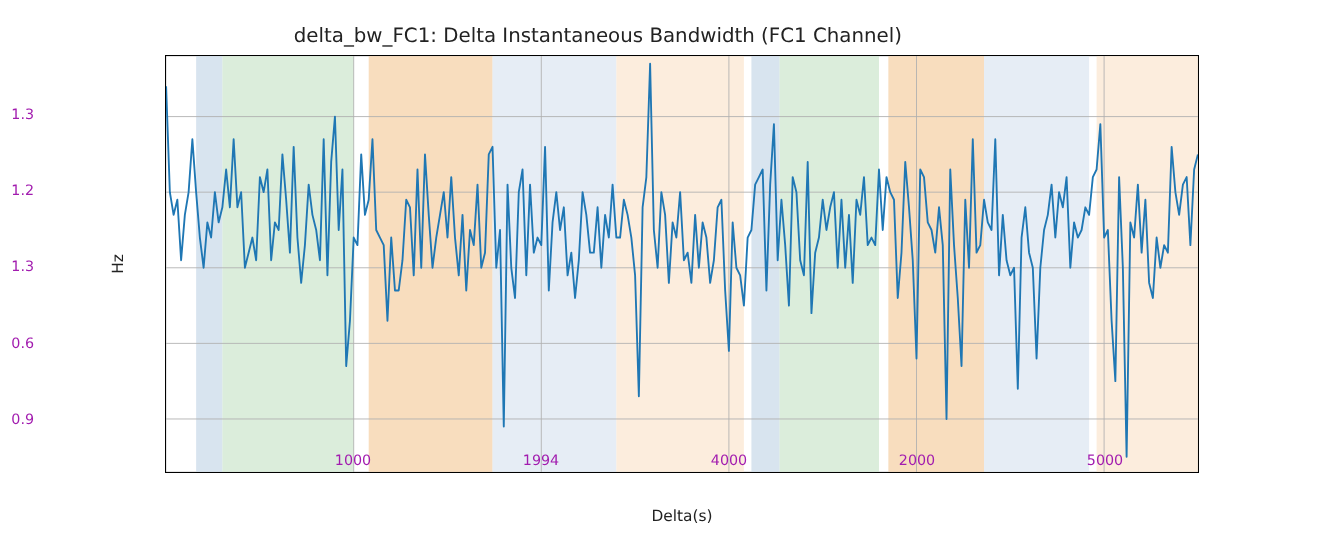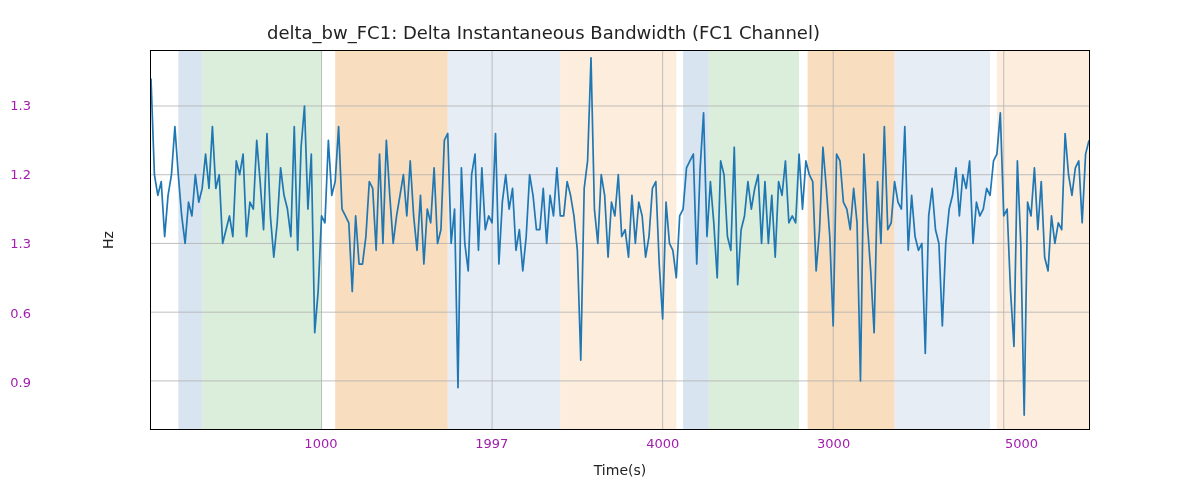--- a/index.html
+++ b/index.html
@@ -66,21 +66,21 @@
     transform-origin: center;
     font-size: 14px;
     color: #222;
     white-space: nowrap;
   }
   .xtick, .ytick {
     position: absolute;
     font-size: 13px;
     color: #a21caf;
   }
-  .xtick { top: 436px; transform: translateX(-50%); }
+  .xtick { top: 412px; transform: translateX(-50%); }
   .ytick { right: 1056px; transform: translateY(-50%); text-align: right; width: 40px;}
 </style>
 </head>
 <body>
 
 <div class="figure">
 
   <div class="title">delta_bw_FC1: Delta Instantaneous Bandwidth (FC1 Channel)</div>
 
   <div class="ylabel">
@@ -106,28 +106,28 @@
         <line x1="854.5454545454545" x2="854.5454545454545" y1="0" y2="380" stroke="#b0b0b0" stroke-width="0.8"></line>
         <line y1="331.63636363636357" y2="331.63636363636357" x1="0" x2="940" stroke="#b0b0b0" stroke-width="0.8"></line>
         <line y1="262.5454545454545" y2="262.5454545454545" x1="0" x2="940" stroke="#b0b0b0" stroke-width="0.8"></line>
         <line y1="193.45454545454535" y2="193.45454545454535" x1="0" x2="940" stroke="#b0b0b0" stroke-width="0.8"></line>
         <line y1="124.36363636363632" y2="124.36363636363632" x1="0" x2="940" stroke="#b0b0b0" stroke-width="0.8"></line>
         <line y1="55.27272727272714" y2="55.27272727272714" x1="0" x2="940" stroke="#b0b0b0" stroke-width="0.8"></line>
         <path d="M0.00 27.64 L3.42 124.36 L6.84 145.09 L10.25 131.27 L13.67 186.55 L17.09 145.09 L20.51 124.36 L23.93 76.00 L27.35 124.36 L30.76 165.82 L34.18 193.45 L37.60 152.00 L41.02 165.82 L44.44 124.36 L47.85 152.00 L51.27 138.18 L54.69 103.64 L58.11 138.18 L61.53 76.00 L64.95 138.18 L68.36 124.36 L71.78 193.45 L75.20 179.64 L78.62 165.82 L82.04 186.55 L85.45 110.55 L88.87 124.36 L92.29 103.64 L95.71 186.55 L99.13 152.00 L102.55 158.91 L105.96 89.82 L109.38 131.27 L112.80 179.64 L116.22 82.91 L119.64 165.82 L123.05 207.27 L126.47 172.73 L129.89 117.45 L133.31 145.09 L136.73 158.91 L140.15 186.55 L143.56 76.00 L146.98 200.36 L150.40 96.73 L153.82 55.27 L157.24 158.91 L160.65 103.64 L164.07 283.27 L167.49 241.82 L170.91 165.82 L174.33 172.73 L177.75 89.82 L181.16 145.09 L184.58 131.27 L188.00 76.00 L191.42 158.91 L194.84 165.82 L198.25 172.73 L201.67 241.82 L205.09 165.82 L208.51 214.18 L211.93 214.18 L215.35 186.55 L218.76 131.27 L222.18 138.18 L225.60 200.36 L229.02 103.64 L232.44 193.45 L235.85 89.82 L239.27 145.09 L242.69 193.45 L246.11 165.82 L249.53 145.09 L252.95 124.36 L256.36 165.82 L259.78 110.55 L263.20 165.82 L266.62 200.36 L270.04 145.09 L273.45 214.18 L276.87 158.91 L280.29 172.73 L283.71 117.45 L287.13 193.45 L290.55 179.64 L293.96 89.82 L297.38 82.91 L300.80 193.45 L304.22 158.91 L307.64 338.55 L311.05 117.45 L314.47 193.45 L317.89 221.09 L321.31 124.36 L324.73 103.64 L328.15 200.36 L331.56 117.45 L334.98 179.64 L338.40 165.82 L341.82 172.73 L345.24 82.91 L348.65 214.18 L352.07 152.00 L355.49 124.36 L358.91 158.91 L362.33 138.18 L365.75 200.36 L369.16 179.64 L372.58 221.09 L376.00 186.55 L379.42 124.36 L382.84 145.09 L386.25 179.64 L389.67 179.64 L393.09 138.18 L396.51 193.45 L399.93 145.09 L403.35 165.82 L406.76 117.45 L410.18 165.82 L413.60 165.82 L417.02 131.27 L420.44 145.09 L423.85 165.82 L427.27 200.36 L430.69 310.91 L434.11 138.18 L437.53 110.55 L440.95 6.91 L444.36 158.91 L447.78 193.45 L451.20 124.36 L454.62 145.09 L458.04 207.27 L461.45 152.00 L464.87 165.82 L468.29 124.36 L471.71 186.55 L475.13 179.64 L478.55 207.27 L481.96 145.09 L485.38 193.45 L488.80 152.00 L492.22 165.82 L495.64 207.27 L499.05 186.55 L502.47 138.18 L505.89 131.27 L509.31 214.18 L512.73 269.45 L516.15 152.00 L519.56 193.45 L522.98 200.36 L526.40 228.00 L529.82 165.82 L533.24 158.91 L536.65 117.45 L540.07 110.55 L543.49 103.64 L546.91 214.18 L550.33 117.45 L553.75 62.18 L557.16 186.55 L560.58 131.27 L564.00 172.73 L567.42 228.00 L570.84 110.55 L574.25 124.36 L577.67 186.55 L581.09 200.36 L584.51 96.73 L587.93 234.91 L591.35 179.64 L594.76 165.82 L598.18 131.27 L601.60 158.91 L605.02 138.18 L608.44 124.36 L611.85 193.45 L615.27 131.27 L618.69 193.45 L622.11 145.09 L625.53 207.27 L628.95 131.27 L632.36 145.09 L635.78 110.55 L639.20 172.73 L642.62 165.82 L646.04 172.73 L649.45 103.64 L652.87 158.91 L656.29 110.55 L659.71 124.36 L663.13 131.27 L666.55 221.09 L669.96 179.64 L673.38 96.73 L676.80 138.18 L680.22 186.55 L683.64 276.36 L687.05 103.64 L690.47 110.55 L693.89 152.00 L697.31 158.91 L700.73 179.64 L704.15 138.18 L707.56 172.73 L710.98 331.64 L714.40 103.64 L717.82 172.73 L721.24 221.09 L724.65 283.27 L728.07 131.27 L731.49 193.45 L734.91 76.00 L738.33 179.64 L741.75 172.73 L745.16 131.27 L748.58 152.00 L752.00 158.91 L755.42 76.00 L758.84 200.36 L762.25 145.09 L765.67 186.55 L769.09 200.36 L772.51 193.45 L775.93 304.00 L779.35 165.82 L782.76 138.18 L786.18 179.64 L789.60 193.45 L793.02 276.36 L796.44 193.45 L799.85 158.91 L803.27 145.09 L806.69 117.45 L810.11 165.82 L813.53 124.36 L816.95 138.18 L820.36 110.55 L823.78 193.45 L827.20 152.00 L830.62 165.82 L834.04 158.91 L837.45 138.18 L840.87 145.09 L844.29 110.55 L847.71 103.64 L851.13 62.18 L854.55 165.82 L857.96 158.91 L861.38 241.82 L864.80 297.09 L868.22 110.55 L871.64 193.45 L875.05 366.18 L878.47 152.00 L881.89 165.82 L885.31 117.45 L888.73 179.64 L892.15 131.27 L895.56 207.27 L898.98 221.09 L902.40 165.82 L905.82 193.45 L909.24 172.73 L912.65 179.64 L916.07 82.91 L919.49 124.36 L922.91 145.09 L926.33 117.45 L929.75 110.55 L933.16 172.73 L936.58 103.64 L940.00 89.82 " fill="none" stroke="#1f77b4" stroke-width="1.7" stroke-linejoin="round"></path>
       </svg>
   </div>
 
-  <div class="xlabel">Time(s)</div>
+  <div class="xlabel">Delta(s)</div>
 
   <div id="xticks-container">
       <div class="xtick" style="left: 320.909px;">1000</div>
-      <div class="xtick" style="left: 491.818px;">1997</div>
+      <div class="xtick" style="left: 491.818px;">1994</div>
       <div class="xtick" style="left: 662.727px;">4000</div>
-      <div class="xtick" style="left: 833.636px;">3000</div>
-      <div class="xtick" style="left: 1004.55px; margin-left: 17px;">5000</div>
+      <div class="xtick" style="left: 833.636px;">2000</div>
+      <div class="xtick" style="left: 1004.55px;">5000</div>
     </div>
   <div id="yticks-container">
       <div class="ytick" style="top: 381.636px;">0.9</div>
       <div class="ytick" style="top: 312.545px;">0.6</div>
       <div class="ytick" style="top: 243.455px;">1.3</div>
       <div class="ytick" style="top: 174.364px; text-align: right;">1.2</div>
       <div class="ytick" style="top: 105.273px;">1.3</div>
     </div>
 
 </div>

